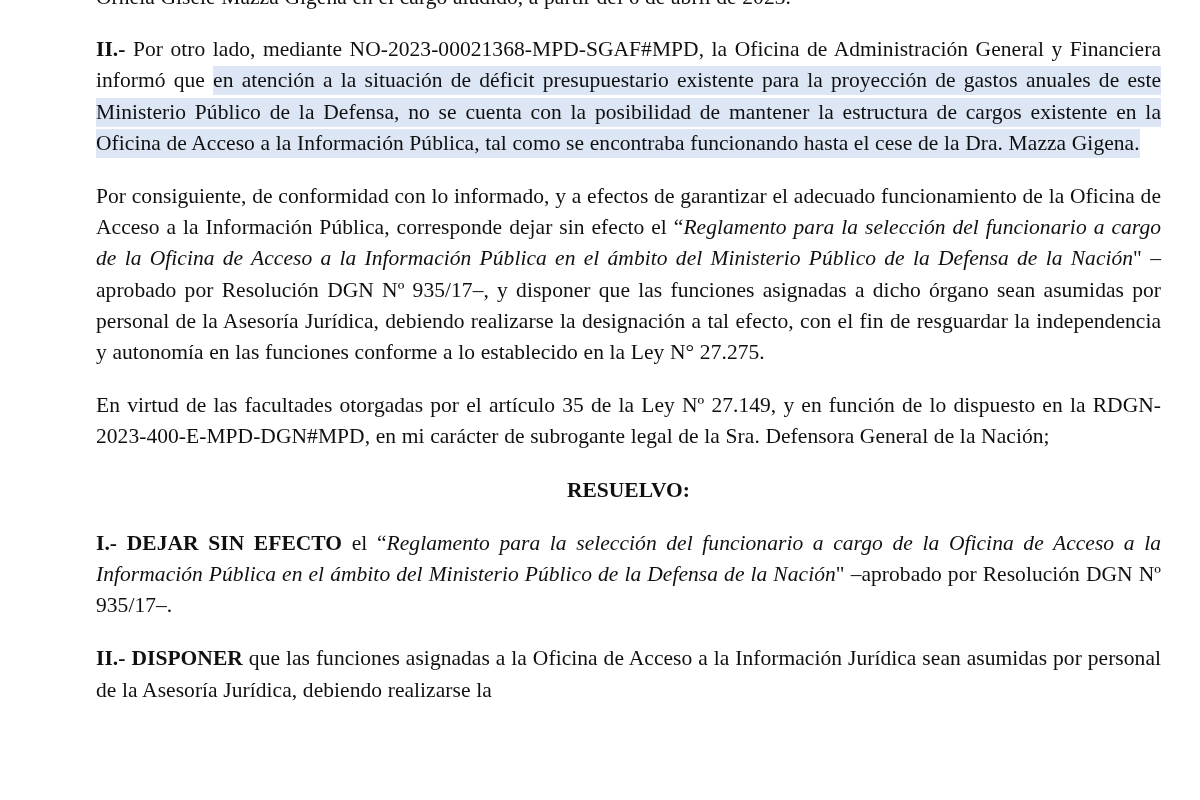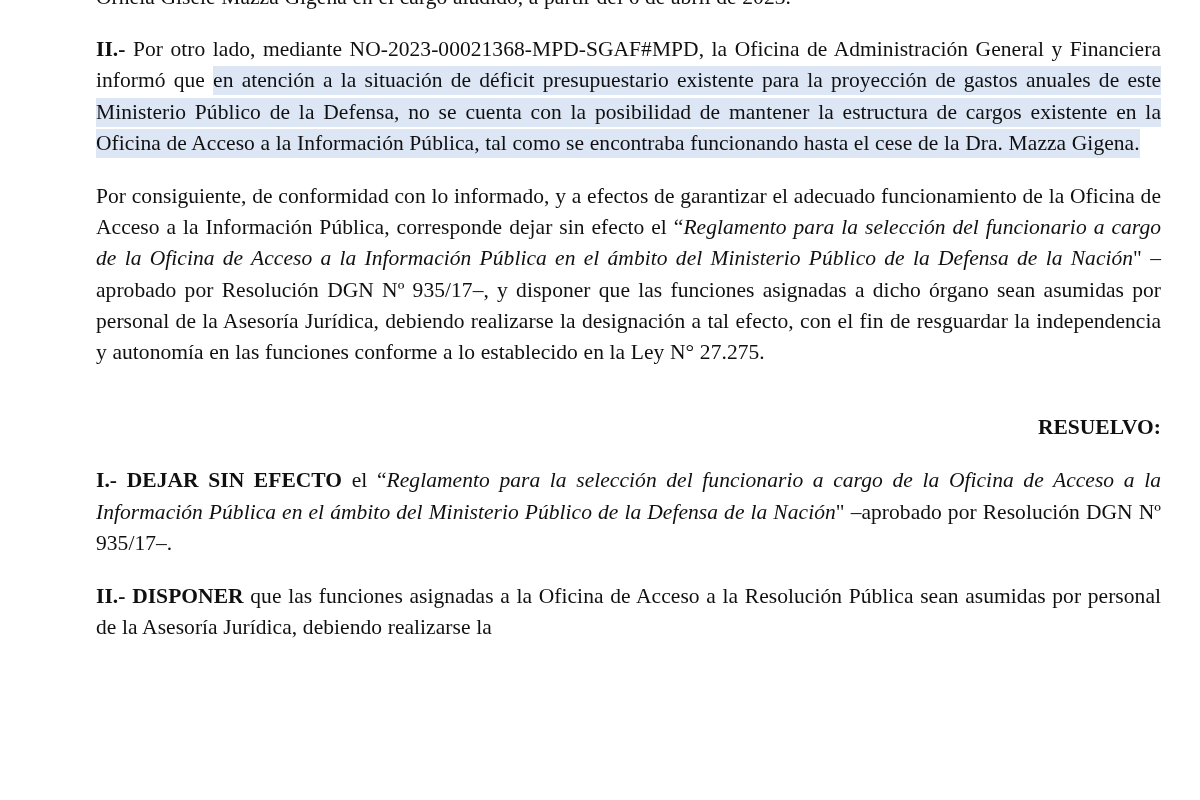--- a/index.html
+++ b/index.html
@@ -48,21 +48,21 @@
     background-color: #dce6f5;
     box-decoration-break: clone;
     -webkit-box-decoration-break: clone;
     padding: 2px 0 3px 0;
   }
   .heading {
     margin: 0;
     font-size: 21.5px;
     line-height: 31.2px;
     font-weight: bold;
-    text-align: right;
+    text-align: center;
   }
 </style>
 </head>
 <body>
 
 <div id="page">
   <div id="doc-body">
 
     <p class="para">
       <span>Ornela Gisele Mazza Gigena en el cargo aludido, a partir del 6 de abril de 2023.</span>
@@ -75,32 +75,35 @@
     </p>
 
     <div class="gap-lg"></div>
 
     <p class="para">
       <span>Por consiguiente, de conformidad con lo informado, y a efectos de garantizar el adecuado funcionamiento de la Oficina de Acceso a la Información Pública, corresponde dejar sin efecto el “</span><i>Reglamento para la selección del funcionario a cargo de la Oficina de Acceso a la Información Pública en el ámbito del Ministerio Público de la Defensa de la Nación</i><span>" –aprobado por Resolución DGN Nº 935/17–, y disponer que las funciones asignadas a dicho órgano sean asumidas por personal de la Asesoría Jurídica, debiendo realizarse la designación a tal efecto, con el fin de resguardar la independencia y autonomía en las funciones conforme a lo establecido en la Ley N° 27.275.</span>
     </p>
 
     <div class="gap-lg"></div>
 
+    <p class="para">
+      <span>En virtud de las facultades otorgadas por el artículo 35 de la Ley Nº 27.149, y en función de lo dispuesto en la RDGN-2023-400-E-MPD-DGN#MPD, en mi carácter de subrogante legal de la Sra. Defensora General de la Nación;</span>
+    </p>
 
     <div class="gap-lg"></div>
 
     <p class="heading">RESUELVO:</p>
 
     <div class="gap-lg"></div>
 
     <p class="para">
       <b>I.- </b><b>DEJAR SIN EFECTO</b><span> el “</span><i>Reglamento para la selección del funcionario a cargo de la Oficina de Acceso a la Información Pública en el ámbito del Ministerio Público de la Defensa de la Nación</i><span>" –aprobado por Resolución DGN Nº 935/17–.</span>
     </p>
 
     <div class="gap-lg"></div>
 
     <p class="para">
-      <b>II.- </b><b>DISPONER</b><span> que las funciones asignadas a la Oficina de Acceso a la Resolución Pública sean asumidas</span>
+      <b>II.- </b><b>DISPONER</b><span> que las funciones asignadas a la Oficina de Acceso a la Información Jurídica sean asumidas</span>
       <span>por personal de la Asesoría Jurídica, debiendo realizarse la</span>
     </p>
 
   </div>
 </div>
 
 </body></html>

